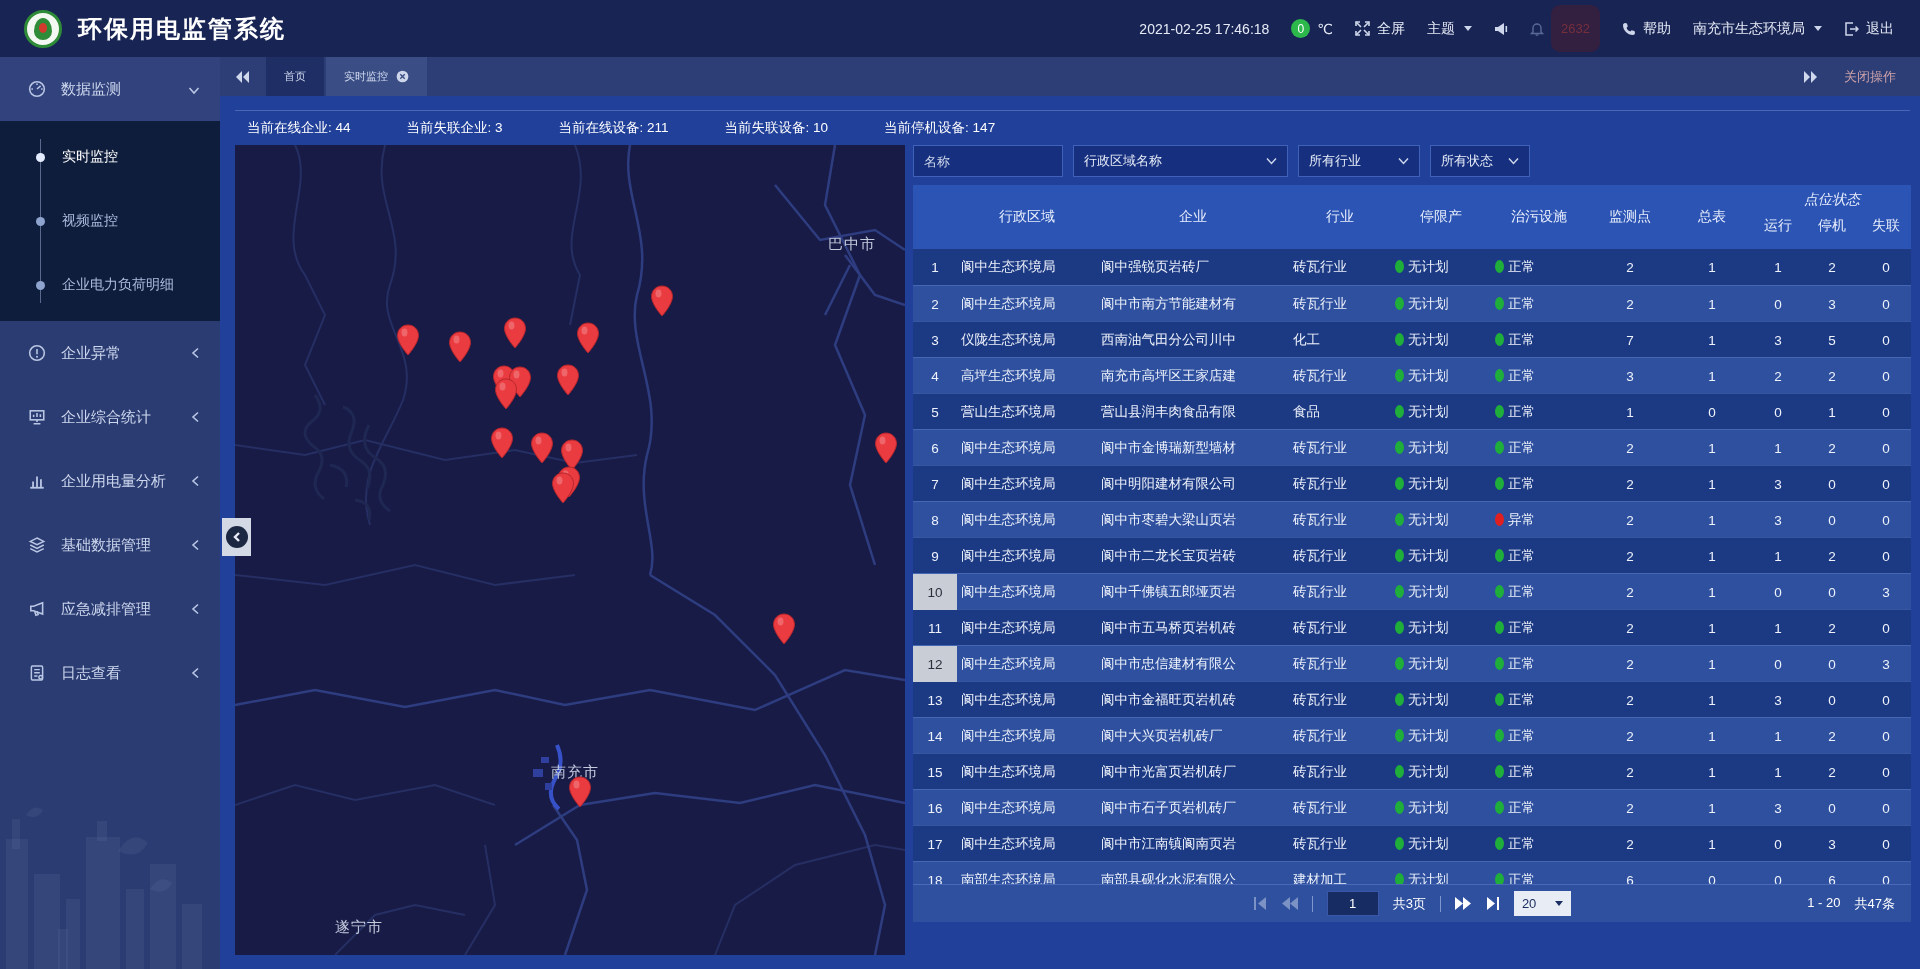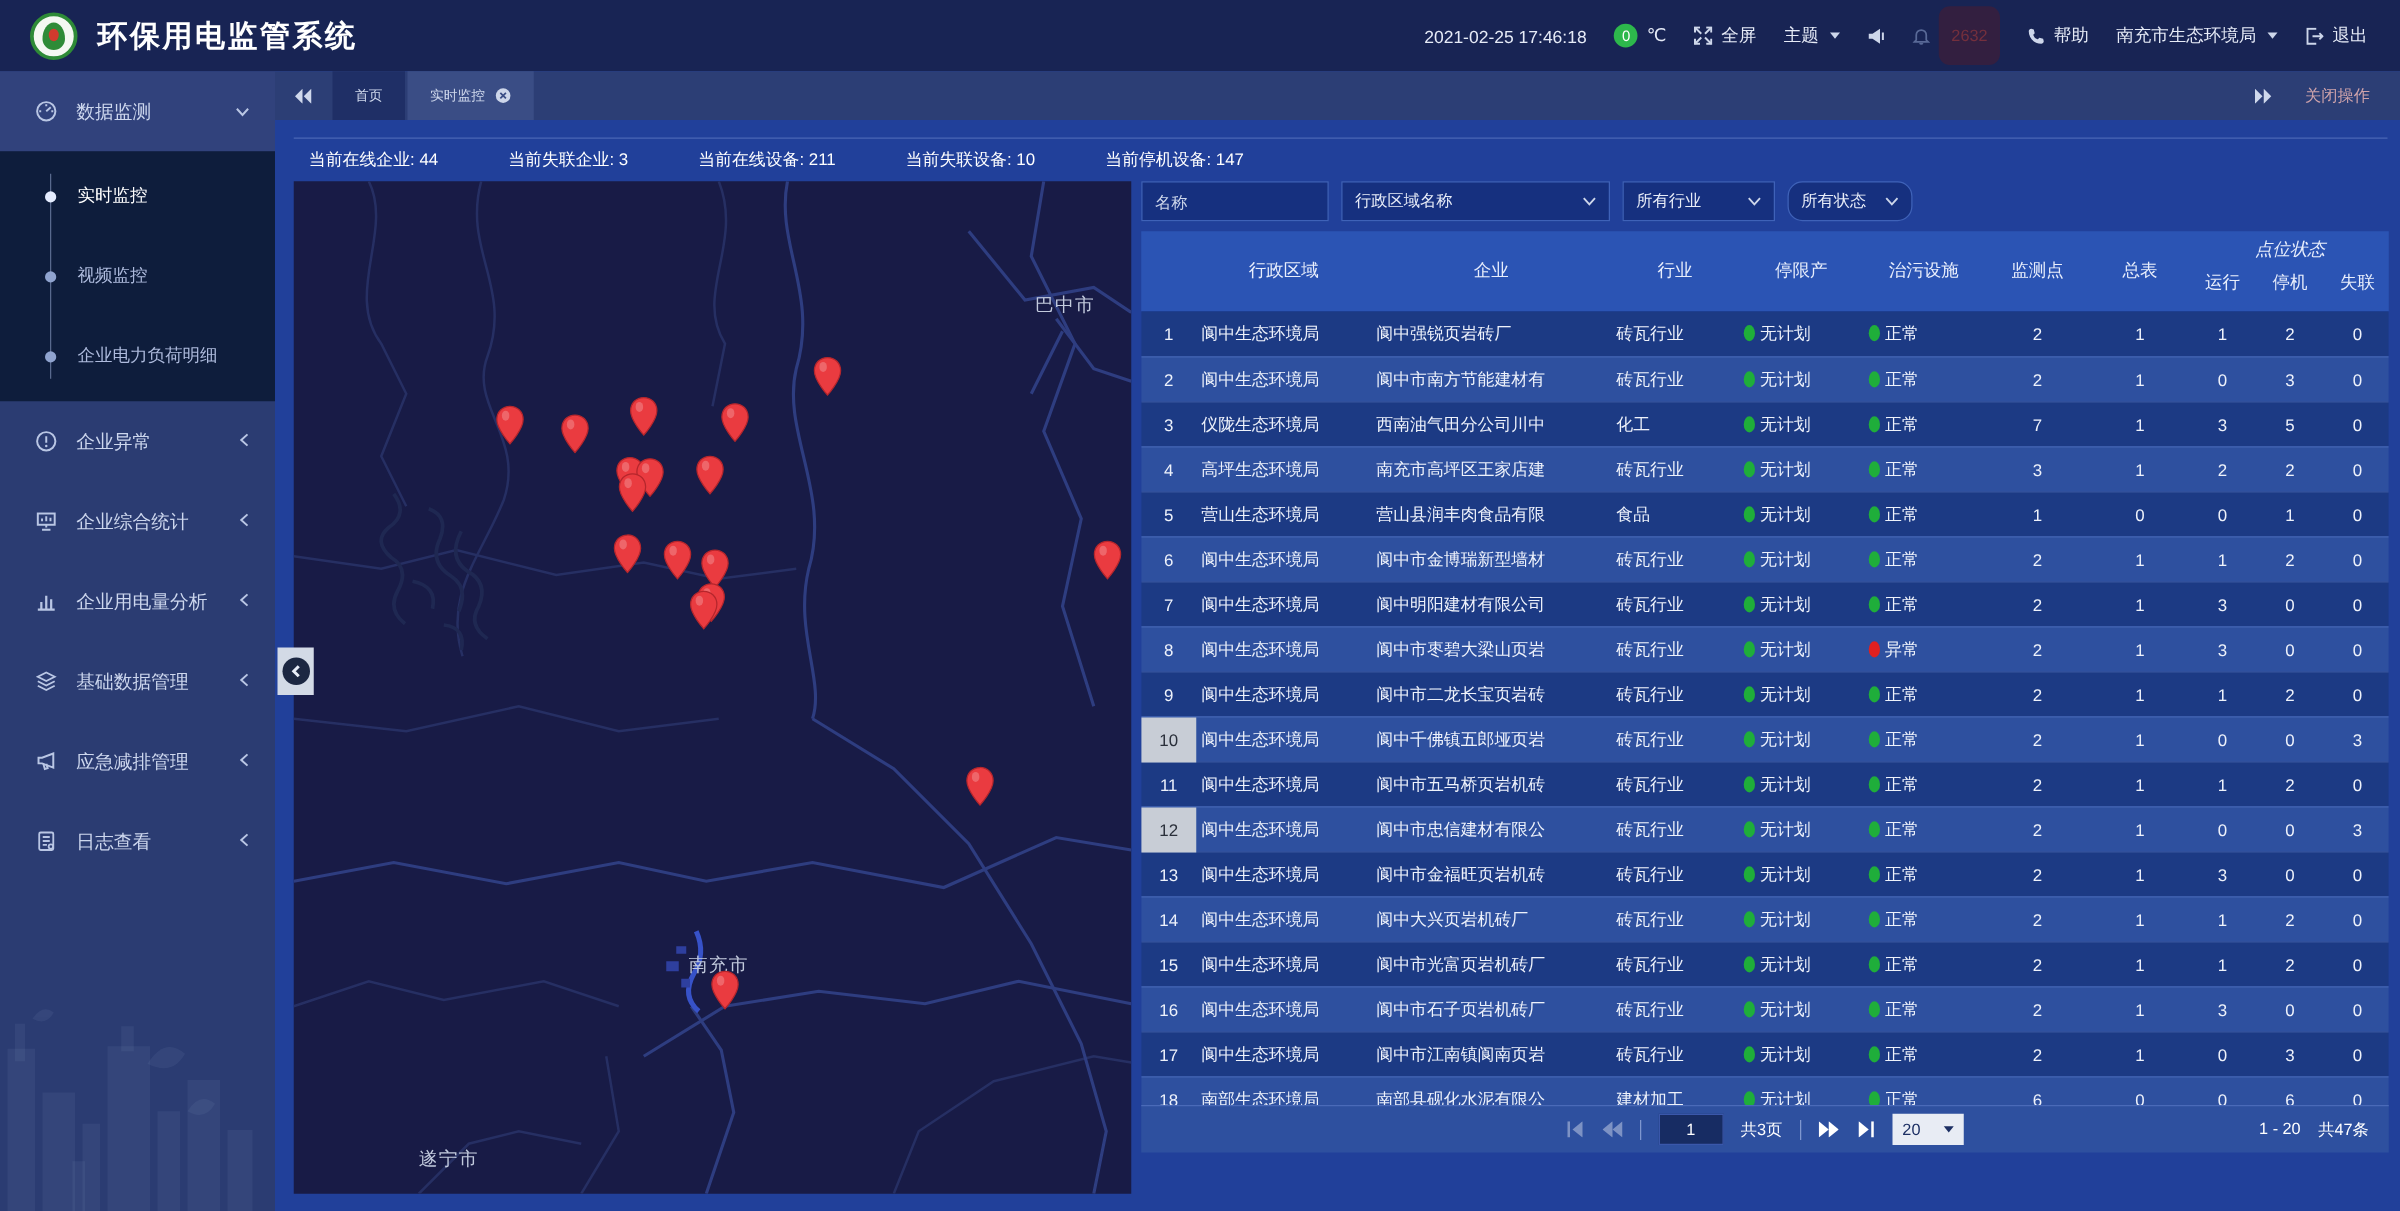--- a/index.html
+++ b/index.html
@@ -76,21 +76,21 @@
     align-items:center; justify-content:center; }
 
   
   .table-panel { flex:1; height:810px; display:flex; flex-direction:column; min-width:0; }
   .filters { height:32px; flex:0 0 32px; display:flex; gap:10px; margin-bottom:8px; }
   .f-input { width:150px; background:#16307f; border:1px solid #3f62b8; color:#e8edf8; font-size:13px;
     padding:0 10px; outline:none; }
   .f-input::placeholder { color:#cdd6ea; }
   .f-select { background:#16307f; border:1px solid #3f62b8; color:#e8edf8; font-size:13px;
     display:flex; align-items:center; justify-content:space-between; padding:0 10px; cursor:pointer; }
-  .f-select.w-lg { width:215px; } .f-select.w-md { width:122px; } .f-select.w-sm { width:100px;border-radius:12px; }
+  .f-select.w-lg { width:215px; } .f-select.w-md { width:122px; } .f-select.w-sm { width:100px; }
 
   .grid-cols { display:grid; grid-template-columns:44px 140px 192px 102px 100px 96px 86px 78px 54px 54px 54px; }
   .thead { height:64px; flex:0 0 64px; background:#2b54b4; color:#e8eefc; font-size:14px; display:flex; }
   .thead-left { display:grid; grid-template-columns:44px 140px 192px 102px 100px 96px 86px 78px; width:838px; }
   .thead-left .th { display:flex; align-items:center; justify-content:center; }
   .thead-group { width:162px; display:flex; flex-direction:column; }
   .thead-group .gt { height:30px; display:flex; align-items:center; justify-content:center; font-style:italic; }
   .thead-group .gs { flex:1; display:grid; grid-template-columns:54px 54px 54px; }
   .thead-group .gs .th { display:flex; align-items:flex-start; justify-content:center; padding-top:2px; }
 

